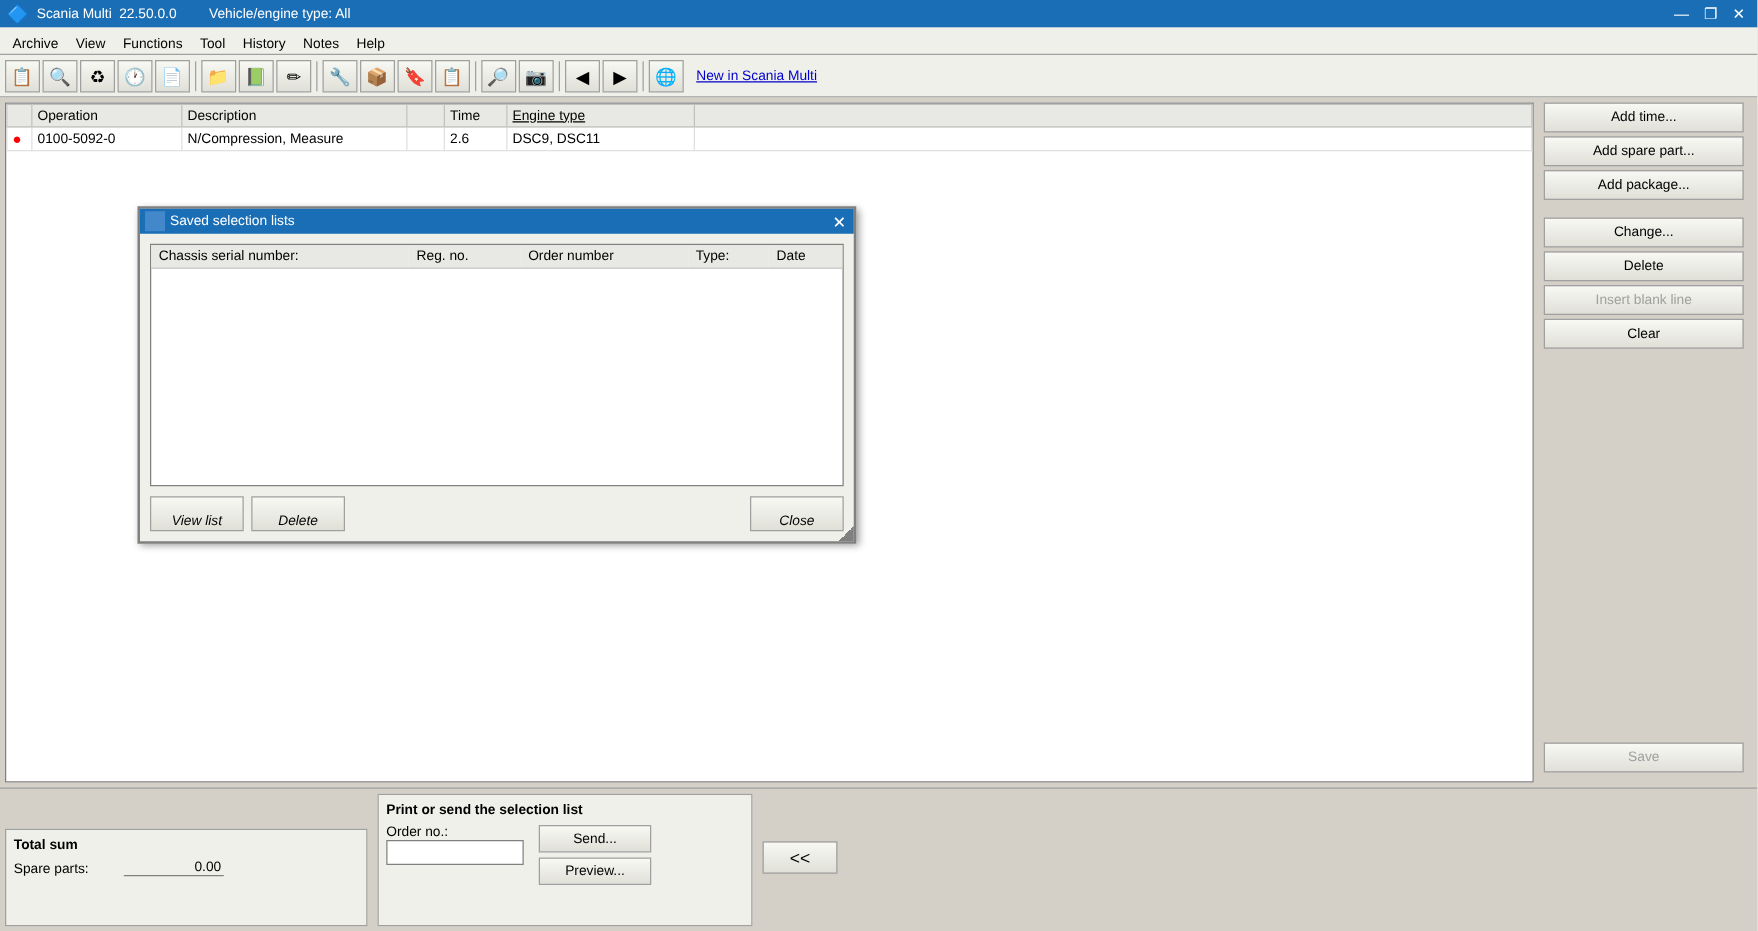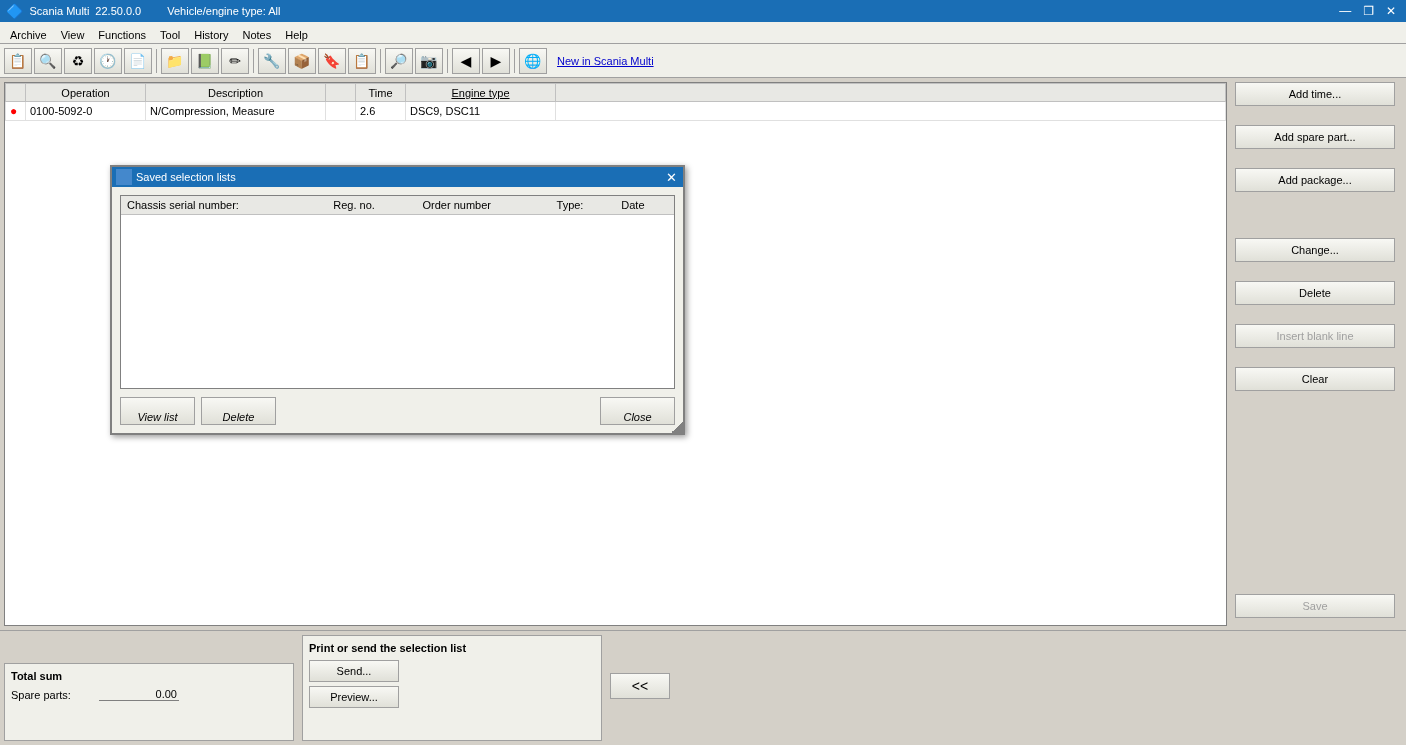--- a/index.html
+++ b/index.html
@@ -102,37 +102,37 @@
     }
     #work-order-table {
       width: 100%;
       border-collapse: collapse;
       font-size: 11px;
     }
     #work-order-table th {
       background: #e8e8e4;
       border: 1px solid #c0c0c0;
       padding: 2px 4px;
-      text-align: center;
+      text-align: left;
       font-weight: normal;
       height: 18px;
     }
     #work-order-table td {
       border: 1px solid #e0e0e0;
       padding: 2px 4px;
       height: 18px;
     }
     .row-icon { color: red; font-size: 12px; }
     
     #right-panel {
       width: 175px;
       padding: 4px;
       display: flex;
       flex-direction: column;
-      gap: 19px;
+      gap: 3px;
     }
     .action-btn {
       width: 160px;
       height: 24px;
       background: linear-gradient(to bottom, #f8f8f4, #e0e0d8);
       border: 1px solid #a0a0a0;
       cursor: pointer;
       font-size: 11px;
       text-align: center;
     }
@@ -433,20 +433,24 @@
     <div class="panel-title">Total sum</div>
     <div class="sum-row">
       <span class="sum-label">Spare parts:</span>
       <input type="text" class="sum-value" readonly="" value="0.00" style="">
     </div>
   </div>
 
   <div id="print-panel">
     <div class="panel-title">Print or send the selection list</div>
     <div style="display:flex;gap:12px;">
+      <div>
+        <div class="print-label">Order no.:</div>
+        <input type="text" class="print-input" value="" style="">
+      </div>
       <div style="display:flex;flex-direction:column;gap:4px;">
         <button class="print-btn">Send...</button>
         <button class="print-btn">Preview...</button>
       </div>
     </div>
   </div>
 
   <div style="display:flex;align-items:flex-end;padding-bottom:4px;">
     <button id="nav-btn">&lt;&lt;</button>
   </div>

